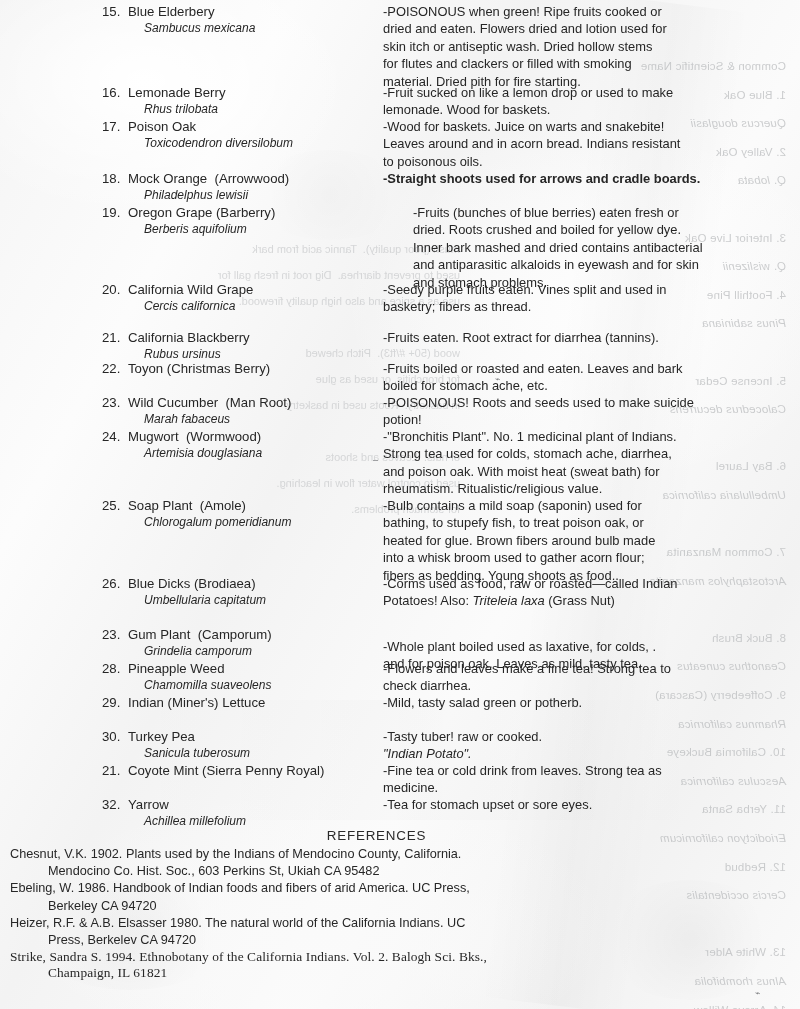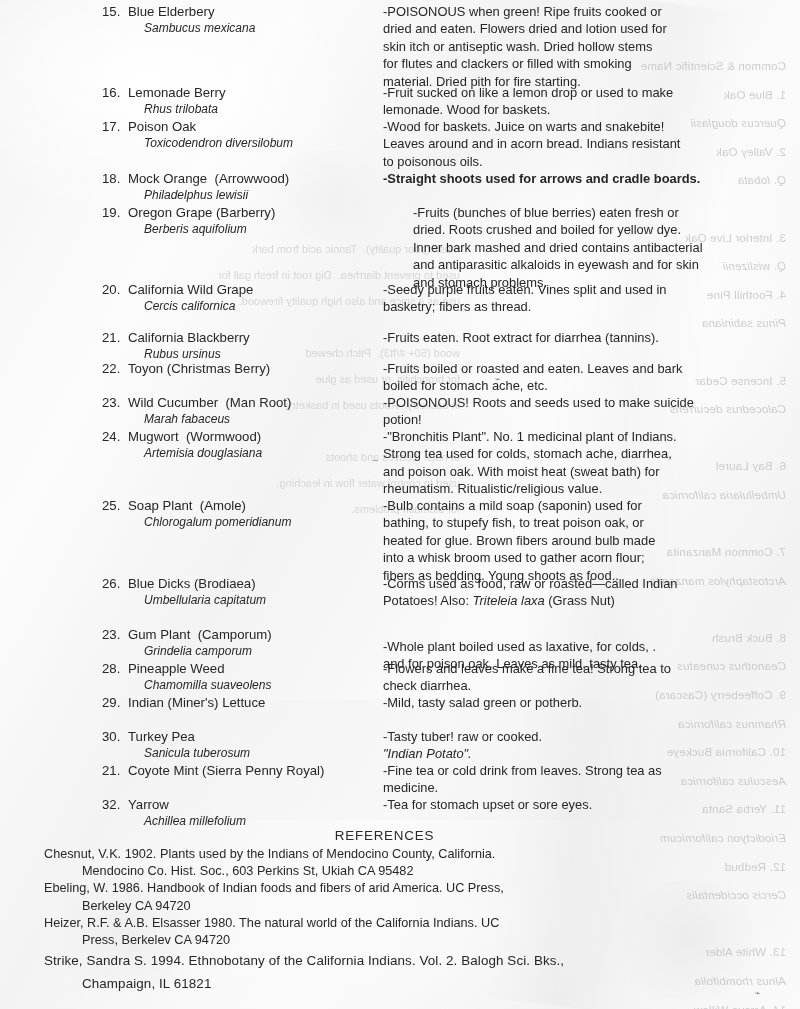--- a/index.html
+++ b/index.html
@@ -124,45 +124,45 @@
     font-size: 12.9px;
     line-height: 17.4px;
     color: #262626;
     white-space: pre-line;
   }
   .desc i { font-style: italic; }
 
   
   .refs {
     position: absolute;
-    left: 8px;
+    left: 0;
     top: 828px;
     width: 787px;
   }
   .refs-title {
     text-align: center;
     font-size: 13.4px;
     letter-spacing: 0.8px;
     color: #2a2a2a;
     margin-bottom: 3px;
     padding-right: 34px;
   }
   .ref {
     font-size: 12.7px;
     line-height: 17.2px;
     color: #272727;
-    padding-left: 74px;
+    padding-left: 48px;
     text-indent: -38px;
     white-space: pre-line;
     margin-bottom: 0px;
   }
   .ref.serif {
-    font-family: Liberation Sans, sans-serif;
+    font-family: Liberation Serif, serif;
     font-size: 13.4px;
-    line-height: 23px;
+    line-height: 16px;
     letter-spacing: 0.1px;
   }
 
   .stray {
     position: absolute;
     color: #7d7f81;
     font-size: 9px;
     pointer-events: none;
   }
 </style>

